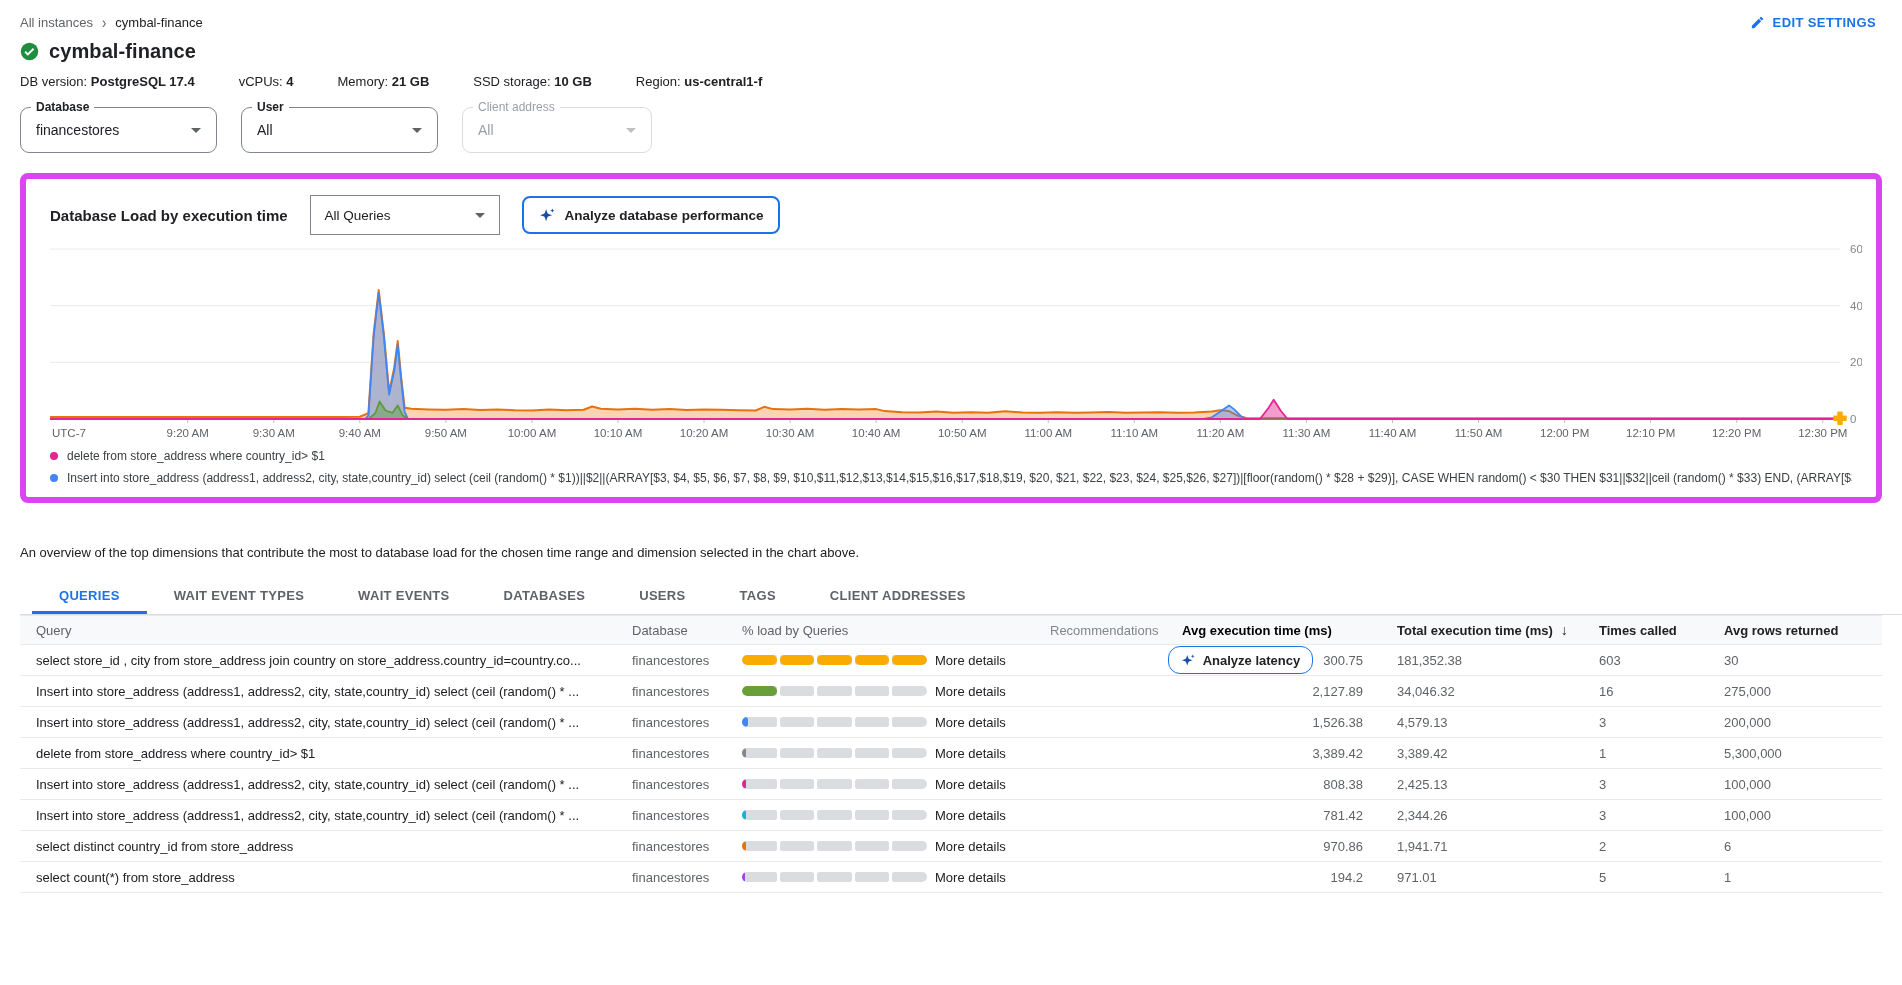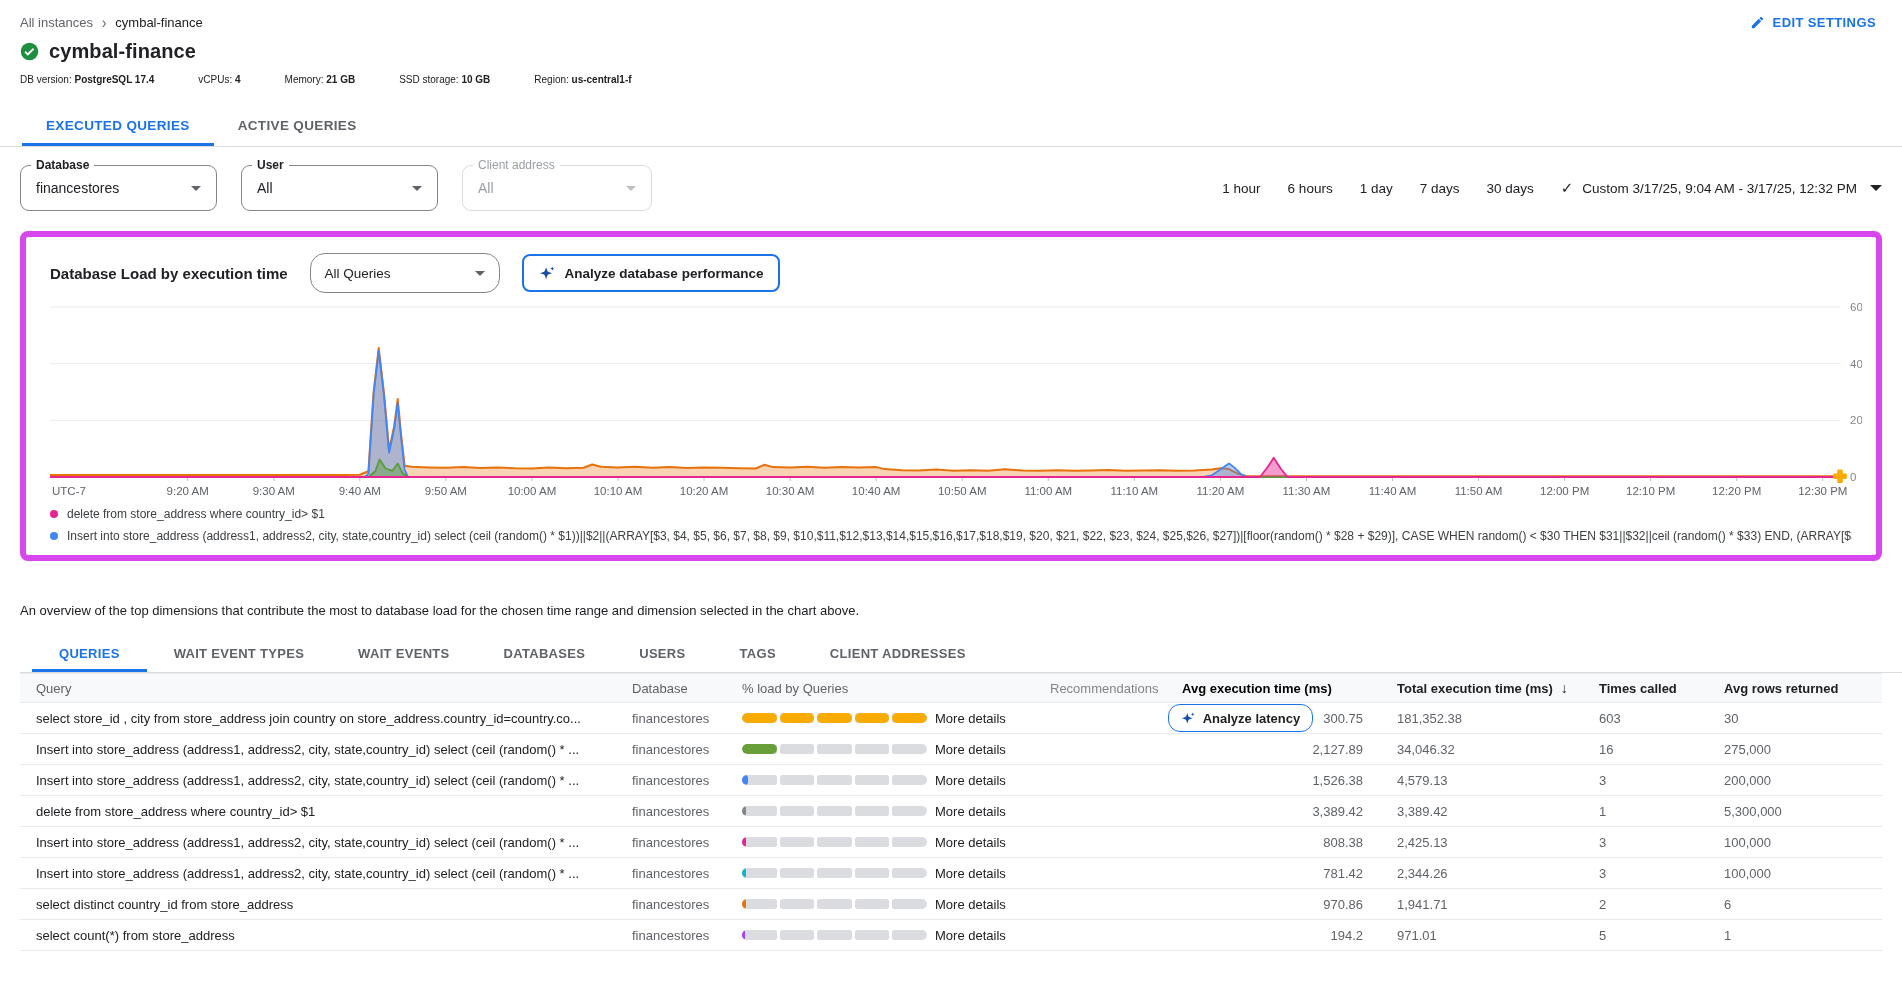--- a/index.html
+++ b/index.html
@@ -15,21 +15,21 @@
   
   .topbar { display:flex; justify-content:space-between; align-items:center; padding-top:14px; }
   .breadcrumb { display:flex; align-items:flex-end; gap:9px; font-size:13px; color:#5f6368; }
   .breadcrumb .current { color:#202124; }
   .crumb-sep { font-size:13px; color:#5f6368; transform:scaleY(1.2); }
   .edit-btn { display:flex; align-items:center; gap:8px; color:#1a73e8; font-weight:600; font-size:13px; letter-spacing:.4px; cursor:pointer; background:none; border:none; font-family:inherit; }
 
   .title-row { display:flex; align-items:center; gap:10px; margin-top:9px; }
   .title-row h1 { font-size:20px; font-weight:600; margin:0; letter-spacing:.1px; }
 
-  .meta-row { display:flex; gap:44px; margin-top:11px; font-size:10px;text-align:right; }
+  .meta-row { display:flex; gap:44px; margin-top:11px; font-size:13px;text-align:right; }
   .meta-item b { font-weight:700; }
 
   
   .tabbar { display:flex; margin:20px -20px 0; padding:0 22px; border-bottom:1px solid #dadce0; }
   .tab { padding:13px 24px 10px; font-size:13.5px; font-weight:600; letter-spacing:.35px; color:#5f6368; cursor:pointer; border-bottom:3px solid transparent; }
   .tab.active { color:#1a73e8; border-bottom-color:#1a73e8; }
 
   
   .filter-row { display:flex; align-items:center; margin-top:18px; }
   .selects { display:flex; gap:24px; }
@@ -43,21 +43,21 @@
   .time-range { margin-left:auto; display:flex; align-items:center; gap:27px; font-size:13.5px; color:#202124; }
   .time-opt { cursor:pointer; white-space:nowrap; }
   .time-custom { display:flex; align-items:center; gap:9px; cursor:pointer; white-space:nowrap; }
   .checkmark { font-size:15px; font-weight:600; }
   .caret-lg { width:0; height:0; border-left:6px solid transparent; border-right:6px solid transparent; border-top:6px solid #202124; margin-left:4px; }
 
   
   .chart-card { margin-top:20px; border:6px solid #d946ef; border-radius:8px; padding:16px 24px 8px; }
   .chart-head { display:flex; align-items:center; gap:22px; }
   .chart-title { font-size:15px; font-weight:600; }
-  .inline-select { position:relative; width:190px; height:40px; border:1px solid #80868b; border-radius:15px; display:flex; align-items:center; padding:0 14px; font-size:13.5px; cursor:pointer; background:#fff; }
+  .inline-select { position:relative; width:190px; height:40px; border:1px solid #80868b; border-radius:0; display:flex; align-items:center; padding:0 14px; font-size:13.5px; cursor:pointer; background:#fff; }
   .analyze-btn { display:flex; align-items:center; gap:9px; height:38px; padding:0 15px; border:2px solid #1a73e8; border-radius:8px; font-size:13.5px; font-weight:600; color:#202124; background:#fff; cursor:pointer; font-family:inherit; }
   svg.chart { display:block; margin-top:4px; }
   .legend { margin-top:2px; }
   .legend-item { display:flex; align-items:center; gap:9px; font-size:12px; color:#3c4043; height:22px; white-space:nowrap; overflow:hidden; }
   .legend-dot { width:8px; height:8px; border-radius:50%; flex:none; }
 
   
   .dims { margin-top:42px; }
   .dims-title { font-size:15px; font-weight:700; }
   .dims-sub { margin-top:8px; font-size:13px; color:#202124; }
@@ -118,54 +118,37 @@
   </div>
 
   <div class="meta-row" id="meta-row">
       <span class="meta-item"><span>DB version: </span><b>PostgreSQL 17.4</b></span>
       <span class="meta-item"><span>vCPUs: </span><b>4</b></span>
       <span class="meta-item"><span>Memory: </span><b>21 GB</b></span>
       <span class="meta-item"><span>SSD storage: </span><b>10 GB</b></span>
       <span class="meta-item"><span>Region: </span><b>us-central1-f</b></span>
     </div>
 
-  <div class="tabbar" id="main-tabs">
-      <div class="tab active">EXECUTED QUERIES</div>
-      <div class="tab">ACTIVE QUERIES</div>
-    </div>
 
   <div class="filter-row">
     <div class="selects">
       <div class="mat-select">
         <span class="flabel">Database</span>
         <span>financestores</span>
         <span class="caret"></span>
       </div>
       <div class="mat-select">
         <span class="flabel">User</span>
         <span>All</span>
         <span class="caret"></span>
       </div>
       <div class="mat-select disabled" style="width:190px">
         <span class="flabel">Client address</span>
         <span>All</span>
         <span class="caret"></span>
-      </div>
-    </div>
-    <div class="time-range" id="time-range">
-
-      <span class="time-opt">1 hour</span>
-        <span class="time-opt">6 hours</span>
-        <span class="time-opt">1 day</span>
-        <span class="time-opt">7 days</span>
-        <span class="time-opt">30 days</span>
-        <div class="time-custom">
-        <span class="checkmark">✓</span>
-        <span>Custom 3/17/25, 9:04 AM - 3/17/25, 12:32 PM</span>
-        <span class="caret-lg"></span>
       </div>
     </div>
   </div>
 
   <div class="chart-card">
     <div class="chart-head">
       <span class="chart-title">Database Load by execution time</span>
       <div class="inline-select">
         <span>All Queries</span>
         <span class="caret"></span>

